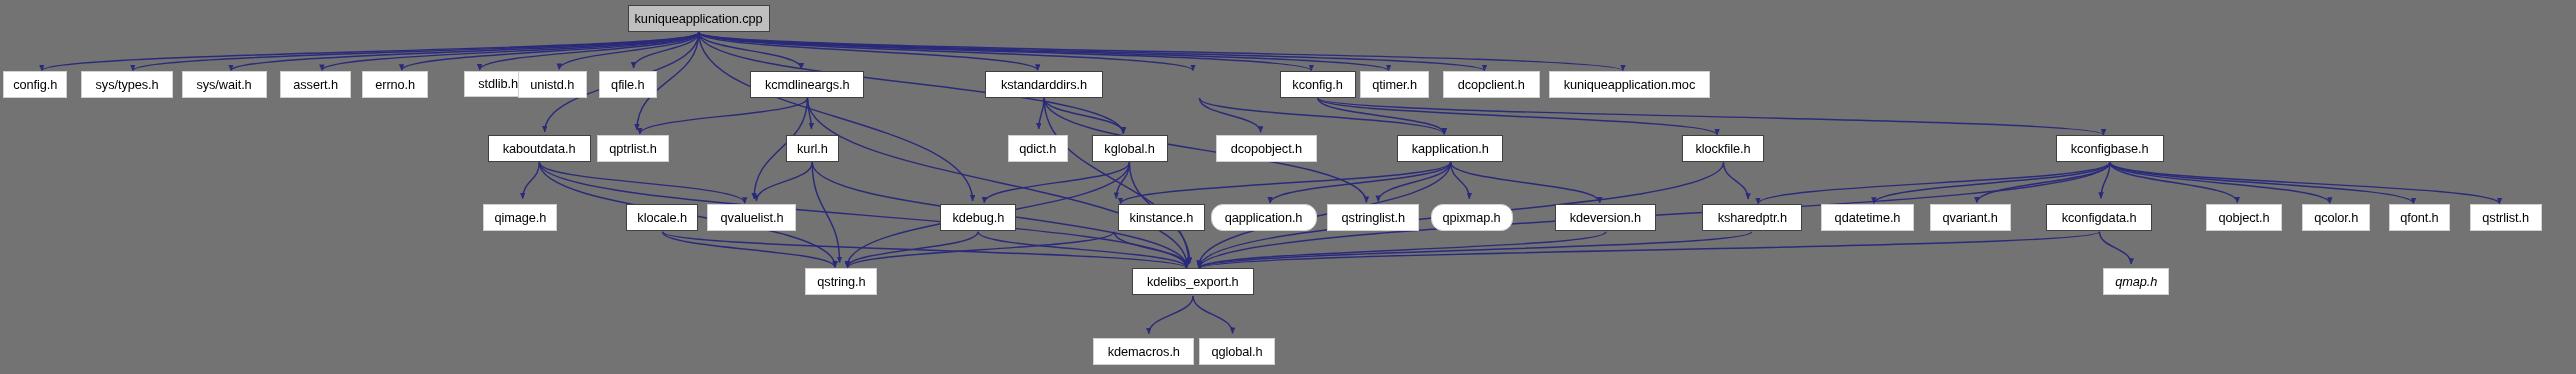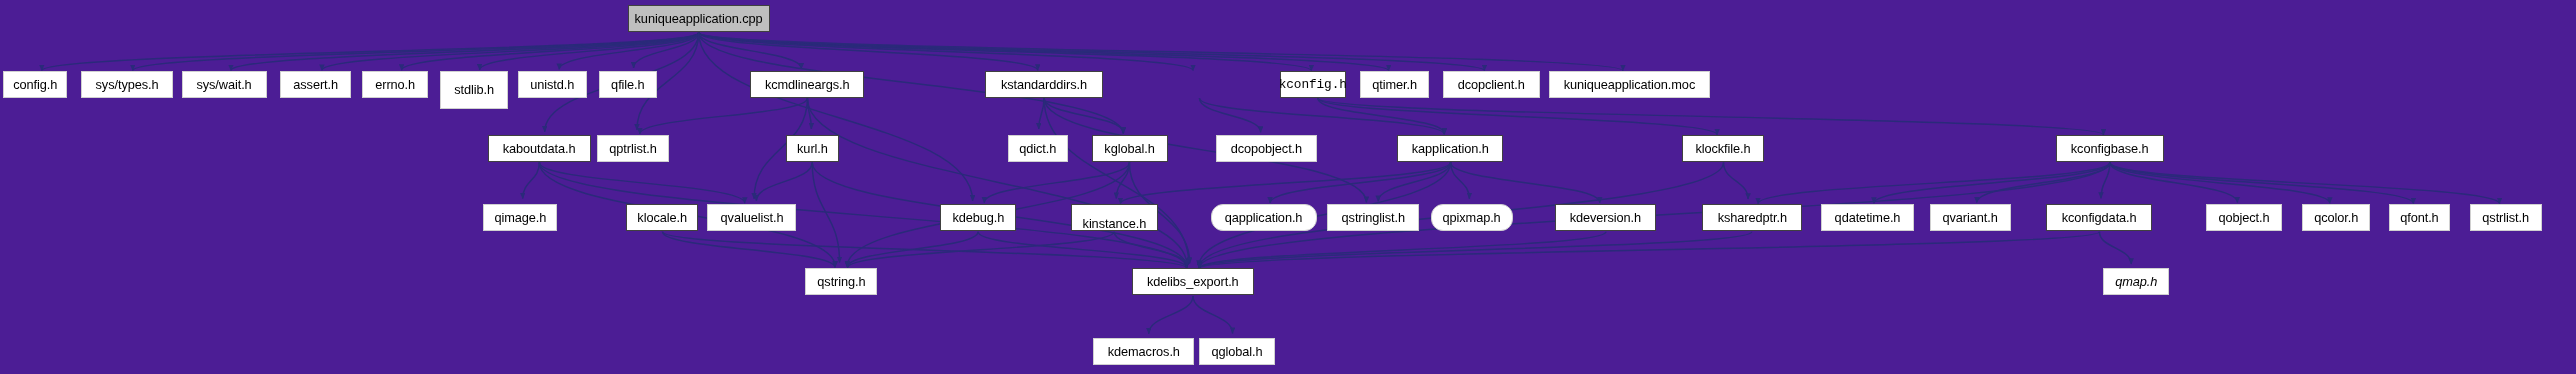--- a/index.html
+++ b/index.html
@@ -8,21 +8,21 @@
     padding: 0;
     background: #ffffff;
   }
   body {
     font-family: "Liberation Sans", sans-serif;
   }
   #graph-root {
     position: relative;
     width: 2576px;
     height: 375px;
-    background: #4c1d95;
+    background: #737373;
     overflow: hidden;
   }
   #edge-layer {
     position: absolute;
     left: 0;
     top: 0;
     width: 2576px;
     height: 375px;
     pointer-events: none;
   }
@@ -155,36 +155,36 @@
       </div>
       <div class="node " style="left: 182px; top: 71px; width: 85px; height: 27px;">
         <span class="node-label">sys/wait.h</span>
       </div>
       <div class="node " style="left: 280px; top: 71px; width: 71px; height: 27px;">
         <span class="node-label">assert.h</span>
       </div>
       <div class="node " style="left: 362px; top: 71px; width: 66px; height: 27px;">
         <span class="node-label">errno.h</span>
       </div>
-      <div class="node " style="left: 440px; top: 71px; width: 68px; height: 38px;">
+      <div class="node " style="left: 464px; top: 71px; width: 68px; height: 26px;">
         <span class="node-label">stdlib.h</span>
       </div>
       <div class="node " style="left: 518px; top: 71px; width: 69px; height: 27px;">
         <span class="node-label">unistd.h</span>
       </div>
       <div class="node " style="left: 599px; top: 71px; width: 58px; height: 27px;">
         <span class="node-label">qfile.h</span>
       </div>
       <div class="node kde" style="left: 750px; top: 71px; width: 114px; height: 27px;">
         <span class="node-label">kcmdlineargs.h</span>
       </div>
       <div class="node kde" style="left: 985px; top: 71px; width: 118px; height: 27px;">
         <span class="node-label">kstandarddirs.h</span>
       </div>
-      <div class="node kde" style="left: 1280px; top: 71px; width: 66px; height: 27px; font-family: Liberation Mono, monospace;">
+      <div class="node kde" style="left: 1280px; top: 71px; width: 76px; height: 27px;">
         <span class="node-label">kconfig.h</span>
       </div>
       <div class="node " style="left: 1360px; top: 71px; width: 69px; height: 27px;">
         <span class="node-label">qtimer.h</span>
       </div>
       <div class="node " style="left: 1443px; top: 71px; width: 97px; height: 27px;">
         <span class="node-label">dcopclient.h</span>
       </div>
       <div class="node " style="left: 1549px; top: 71px; width: 161px; height: 27px;">
         <span class="node-label">kuniqueapplication.moc</span>
@@ -221,21 +221,21 @@
       </div>
       <div class="node kde" style="left: 626px; top: 204px; width: 72px; height: 27px;">
         <span class="node-label">klocale.h</span>
       </div>
       <div class="node " style="left: 707px; top: 204px; width: 89px; height: 27px;">
         <span class="node-label">qvaluelist.h</span>
       </div>
       <div class="node kde" style="left: 940px; top: 204px; width: 76px; height: 27px;">
         <span class="node-label">kdebug.h</span>
       </div>
-      <div class="node kde" style="left: 1071px; top: 204px; width: 87px; height: 27px; align-items: flex-end;">
+      <div class="node kde" style="left: 1118px; top: 204px; width: 87px; height: 27px;">
         <span class="node-label">kinstance.h</span>
       </div>
       <div class="node " style="left: 1211px; top: 204px; width: 106px; height: 27px; border-radius: 12px;">
         <span class="node-label">qapplication.h</span>
       </div>
       <div class="node " style="left: 1327px; top: 204px; width: 92px; height: 27px;">
         <span class="node-label">qstringlist.h</span>
       </div>
       <div class="node " style="left: 1431px; top: 204px; width: 82px; height: 27px; border-radius: 12px;">
         <span class="node-label">qpixmap.h</span>

